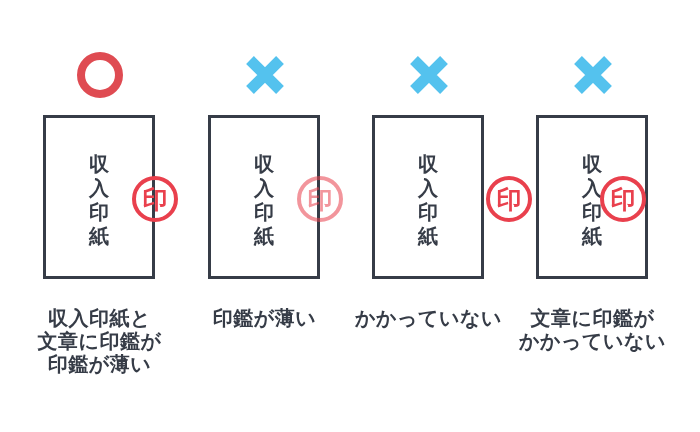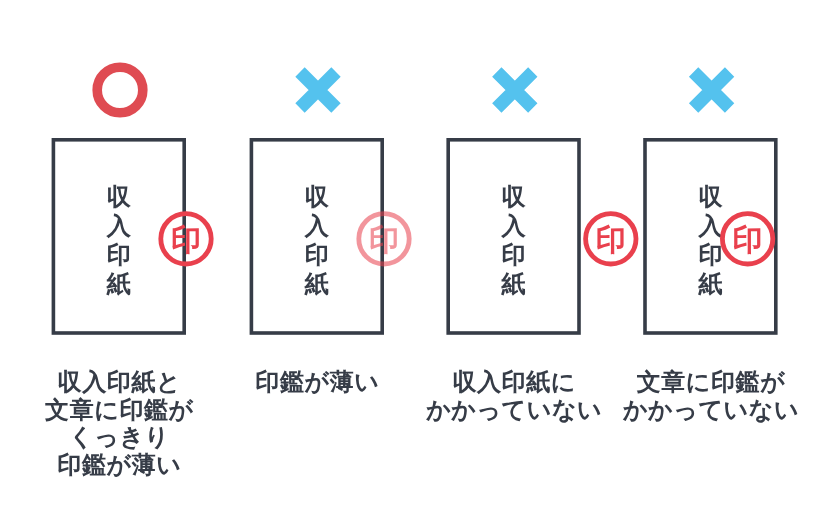--- a/index.html
+++ b/index.html
@@ -74,21 +74,20 @@
       <span class="doc-char">入</span>
       <span class="doc-char">印</span>
       <span class="doc-char">紙</span>
     </div>
     <div class="seal">
       <span>印</span>
     </div>
     <div class="caption">
       <div class="caption-line">収入印紙と</div>
       <div class="caption-line">文章に印鑑が</div>
-      <div class="caption-line">くっきり</div>
       <div class="caption-line">印鑑が薄い</div>
     </div>
   </div>
 
   <div class="col col2">
     <svg class="mark-cross" width="40" height="40" viewBox="0 0 40 40">
       <path d="M5 5 L35 35 M35 5 L5 35" stroke="#54C2EE" stroke-width="11" stroke-linecap="butt" fill="none"></path>
     </svg>
     <div class="doc">
       <span class="doc-char">収</span>
@@ -114,21 +113,20 @@
     <div class="doc">
       <span class="doc-char">収</span>
       <span class="doc-char">入</span>
       <span class="doc-char">印</span>
       <span class="doc-char">紙</span>
     </div>
     <div class="seal">
       <span>印</span>
     </div>
     <div class="caption">
-      <div class="caption-line">収入印紙に</div>
       <div class="caption-line">かかっていない</div>
       <div class="caption-line"></div>
     </div>
   </div>
 
   <div class="col col4">
     <svg class="mark-cross" width="40" height="40" viewBox="0 0 40 40">
       <path d="M5 5 L35 35 M35 5 L5 35" stroke="#54C2EE" stroke-width="11" stroke-linecap="butt" fill="none"></path>
     </svg>
     <div class="doc">

